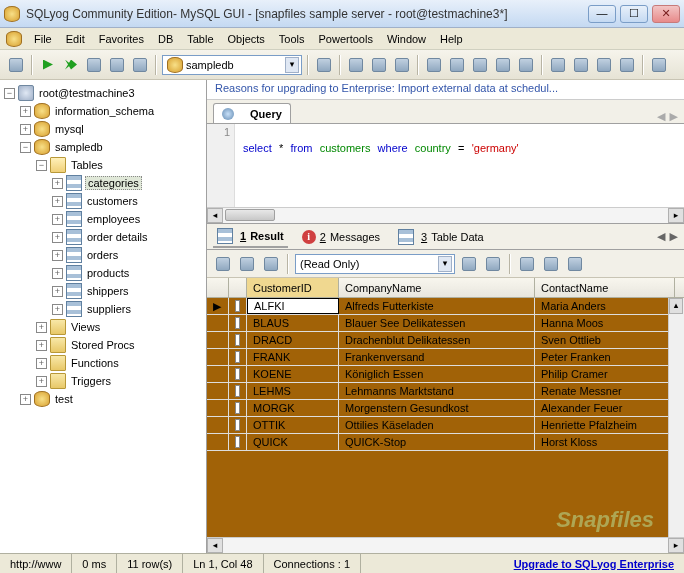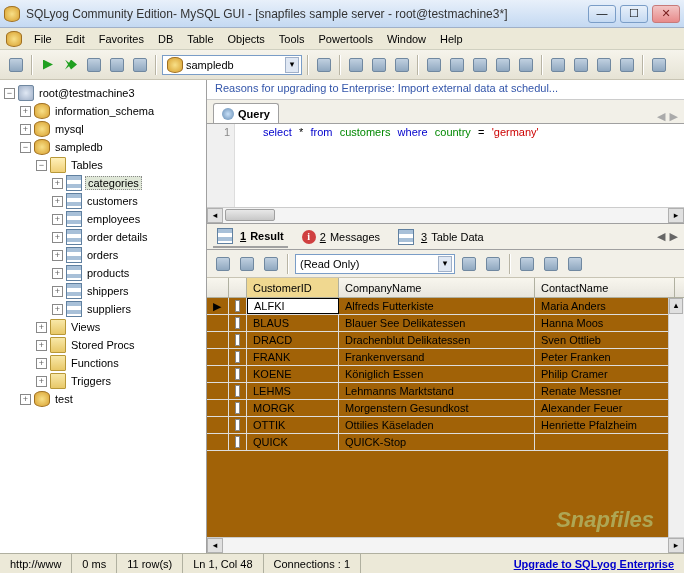--- a/index.html
+++ b/index.html
@@ -30,25 +30,25 @@
 .tree { width:207px; background:#fff; border-right:1px solid #a0a0a0; overflow:auto; padding:4px 0; }
 .treenode { display:flex; align-items:center; height:18px; white-space:nowrap; cursor:pointer; }
 .treenode.sel .lbl { background:#e0e8d8; border:1px dotted #888; padding:0 2px; }
 .exp { width:11px; height:11px; border:1px solid #888; background:#fff; text-align:center; line-height:8px; font-size:9px; margin-right:3px; color:#666; flex-shrink:0; cursor:pointer;}
 .ticon { width:16px; height:16px; margin-right:3px; flex-shrink:0; }
 .lbl { padding:1px 2px; }
 
 .right { flex:1; display:flex; flex-direction:column; overflow:hidden; }
 .banner { height:20px; background:#fff; padding:2px 8px; color:#3355aa; border-bottom:1px solid #ccc; overflow:hidden; white-space:nowrap; }
 .qtabs { height:24px; background:#f2f0e8; display:flex; align-items:flex-end; padding:0 6px; gap:6px; border-bottom:1px solid #a0a0a0; }
-.qtab { height:20px; background:#fff; border:1px solid #a0a0a0; border-bottom:none; border-radius:3px 3px 0 0; padding:2px 8px; display:flex; align-items:center; gap:4px; font-weight:bold; }
+.qtab { height:20px; background:#fff; border:1px solid #a0a0a0; border-bottom:none; border-radius:3px 3px 0 0; padding:2px 8px; display:flex; align-items:center; gap:16px; font-weight:bold; }
 .qnav { margin-left:auto; display:flex; gap:4px; color:#aaa; }
 .editor { height:100px; background:#fff; display:flex; border-bottom:1px solid #a0a0a0; overflow:hidden; position:relative; }
 .gutter { width:28px; background:#f0f0f0; border-right:1px solid #ddd; padding:2px 4px; text-align:right; color:#888; font-family:'Courier New',monospace; }
-.codearea { flex:1; padding:2px 8px; font-family:'Courier New',monospace; font-size:12px; white-space:pre;margin-left:20px; }
+.codearea { flex:1; padding:18px 8px; font-family:'Courier New',monospace; font-size:12px; white-space:pre; }
 .kw-blue { color:#0000cc; }
 .kw-green { color:#008800; }
 .kw-red { color:#cc0000; }
 .hscroll { position:absolute; bottom:0; left:0; right:0; height:16px; background:#f0f0f0; border-top:1px solid #ccc; display:flex; }
 .hscroll .lbtn, .hscroll .rbtn { width:16px; background:#e0e0e0; border:1px solid #b0b0b0; text-align:center; line-height:12px; font-size:9px; }
 .hscroll .track { flex:1; background:#f4f4f4; position:relative; }
 .hscroll .thumb { position:absolute; left:2px; top:1px; width:50px; height:12px; background:linear-gradient(#e8e8e8,#c8c8c8); border:1px solid #a0a0a0; border-radius:2px; }
 
 .rtabs { height:26px; background:#f2f0e8; display:flex; align-items:center; padding:0 6px; gap:10px; border-bottom:1px solid #a0a0a0; }
 .rtab { display:flex; align-items:center; gap:4px; padding:2px 4px; cursor:pointer; }
@@ -446,20 +446,21 @@
             <div class="gc c3">Ottilies Käseladen</div>
             <div class="gc c4">Henriette Pfalzheim</div>
           </div>
           <div class="grow">
             <div class="gc c0"></div>
             <div class="gc c1">
               <div class="chk"></div>
             </div>
             <div class="gc c2">QUICK</div>
             <div class="gc c3">QUICK-Stop</div>
+            <div class="gc c4">Horst Kloss</div>
           </div>
         </div>
       <div class="vsb">
         <div class="vbtn">▴</div>
       </div>
       <div class="hscroll" style="position:absolute;">
         <div class="lbtn">◂</div>
         <div class="track"></div>
         <div class="rbtn">▸</div>
       </div>

